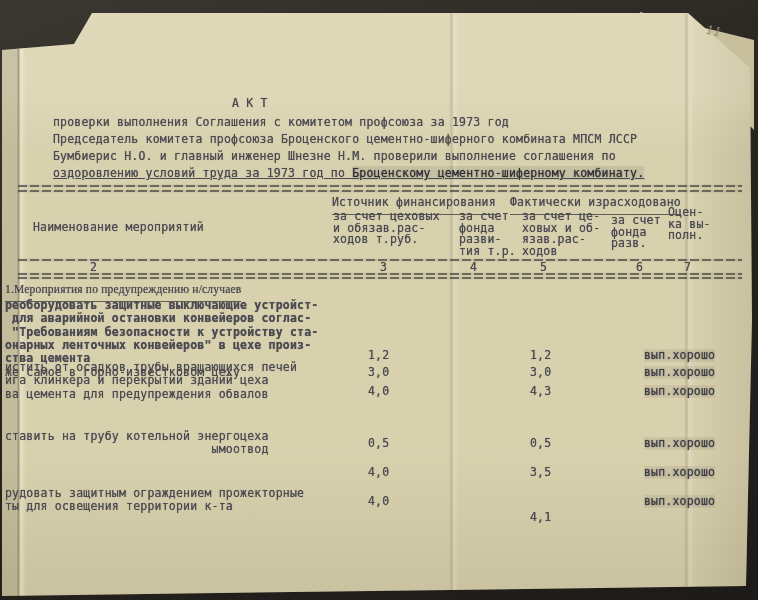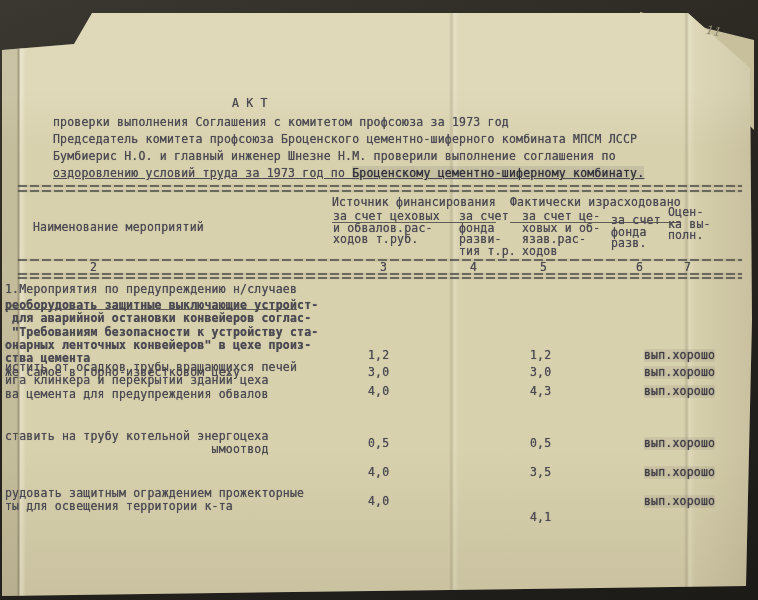--- a/index.html
+++ b/index.html
@@ -32,21 +32,21 @@
     text-shadow:0 0 .7px rgba(75,74,82,.85);letter-spacing:.2px;white-space:pre;
   }
   .em{
     color:#2f2e38;background:rgba(100,98,96,.14);
     text-shadow:0 0 1.2px rgba(47,46,56,.85);
   }
   .smudge{
     color:#3d3c44;background:rgba(95,92,88,.10);
     text-shadow:0 0 1.3px rgba(60,58,66,.9);
   }
-  .ul{border-bottom:1px solid rgba(75,73,70,.85);padding-bottom:13px;}
+  .ul{border-bottom:1px solid rgba(75,73,70,.85);padding-bottom:5px;}
   .hdr{line-height:11.5px;}
   .dline{
     position:absolute;left:18px;width:724px;height:2px;
     background:repeating-linear-gradient(90deg, rgba(80,78,74,.8) 0 9px, rgba(80,78,74,.12) 9px 12px);
     box-shadow:0 0 1px rgba(80,78,74,.5);
   }
   .row{position:absolute;left:0;width:758px;}
   .handnum{
     position:absolute;left:706px;top:24px;color:#908a74;
     font-family:"DejaVu Serif", serif;font-style:italic;font-size:12px;
@@ -67,21 +67,21 @@
 <div class="t" style="left:53px;top:148px;line-height:17.3px;">Бумбиерис Н.О. и главный инженер Шнезне Н.М. проверили выполнение соглашения по</div>
 <div class="t" style="left:53px;top:165px;line-height:17.3px;text-decoration:underline;"><span>оздоровлению условий труда за 1973 год по </span><span class="em">Броценскому цементно-шиферному комбинату.</span></div>
 
 <div class="dline" style="top:185px;"></div>
 <div class="dline" style="top:190px;"></div>
 
 <div class="t ul" style="left:332px;top:196px;">Источник финансирования</div>
 <div class="t ul" style="left:510px;top:196px;">Фактически израсходовано</div>
 <div class="t" style="left:33px;top:221px;">Наименование мероприятий</div>
 <div class="t hdr" style="left:333px;top:211px;">за счет цеховых
-и обвалов.рас-
+и обязав.рас-
 ходов т.руб.</div>
 <div class="t hdr" style="left:459px;top:211px;">за счет
 фонда
 разви-
 тия т.р.</div>
 <div class="t hdr" style="left:522px;top:211px;">за счет це-
 ховых и об-
 язав.рас-
 ходов</div>
 <div class="t hdr" style="left:611px;top:215px;">за счет
@@ -94,21 +94,21 @@
 <div class="dline" style="top:259px;"></div>
 <div class="t" style="left:90px;top:261px;">2</div>
 <div class="t" style="left:380px;top:261px;">3</div>
 <div class="t" style="left:470px;top:261px;">4</div>
 <div class="t" style="left:540px;top:261px;">5</div>
 <div class="t" style="left:636px;top:261px;">6</div>
 <div class="t" style="left:684px;top:261px;">7</div>
 <div class="dline" style="top:273px;"></div>
 <div class="dline" style="top:277px;"></div>
 
-<div class="t ul" style="left:5px;top:283px;">1.Мероприятия по предупреждению н/случаев</div>
+<div class="t ul" style="left:5px;top:283px;font-family:Liberation Serif, serif;">1.Мероприятия по предупреждению н/случаев</div>
 
 <div class="row" style="top:299px;height:68px;">
   <div class="t" style="left:5px;top:0;font-weight:bold;">реоборудовать защитные выключающие устройст-
  для аварийной остановки конвейеров соглас-
  "Требованиям безопасности к устройству ста-
 онарных ленточных конвейеров" в цехе произ-
 ства цемента</div>
   <div class="t" style="left:368px;top:50px;">1,2</div>
   <div class="t" style="left:458px;top:50px;"></div>
   <div class="t" style="left:530px;top:50px;">1,2</div>

